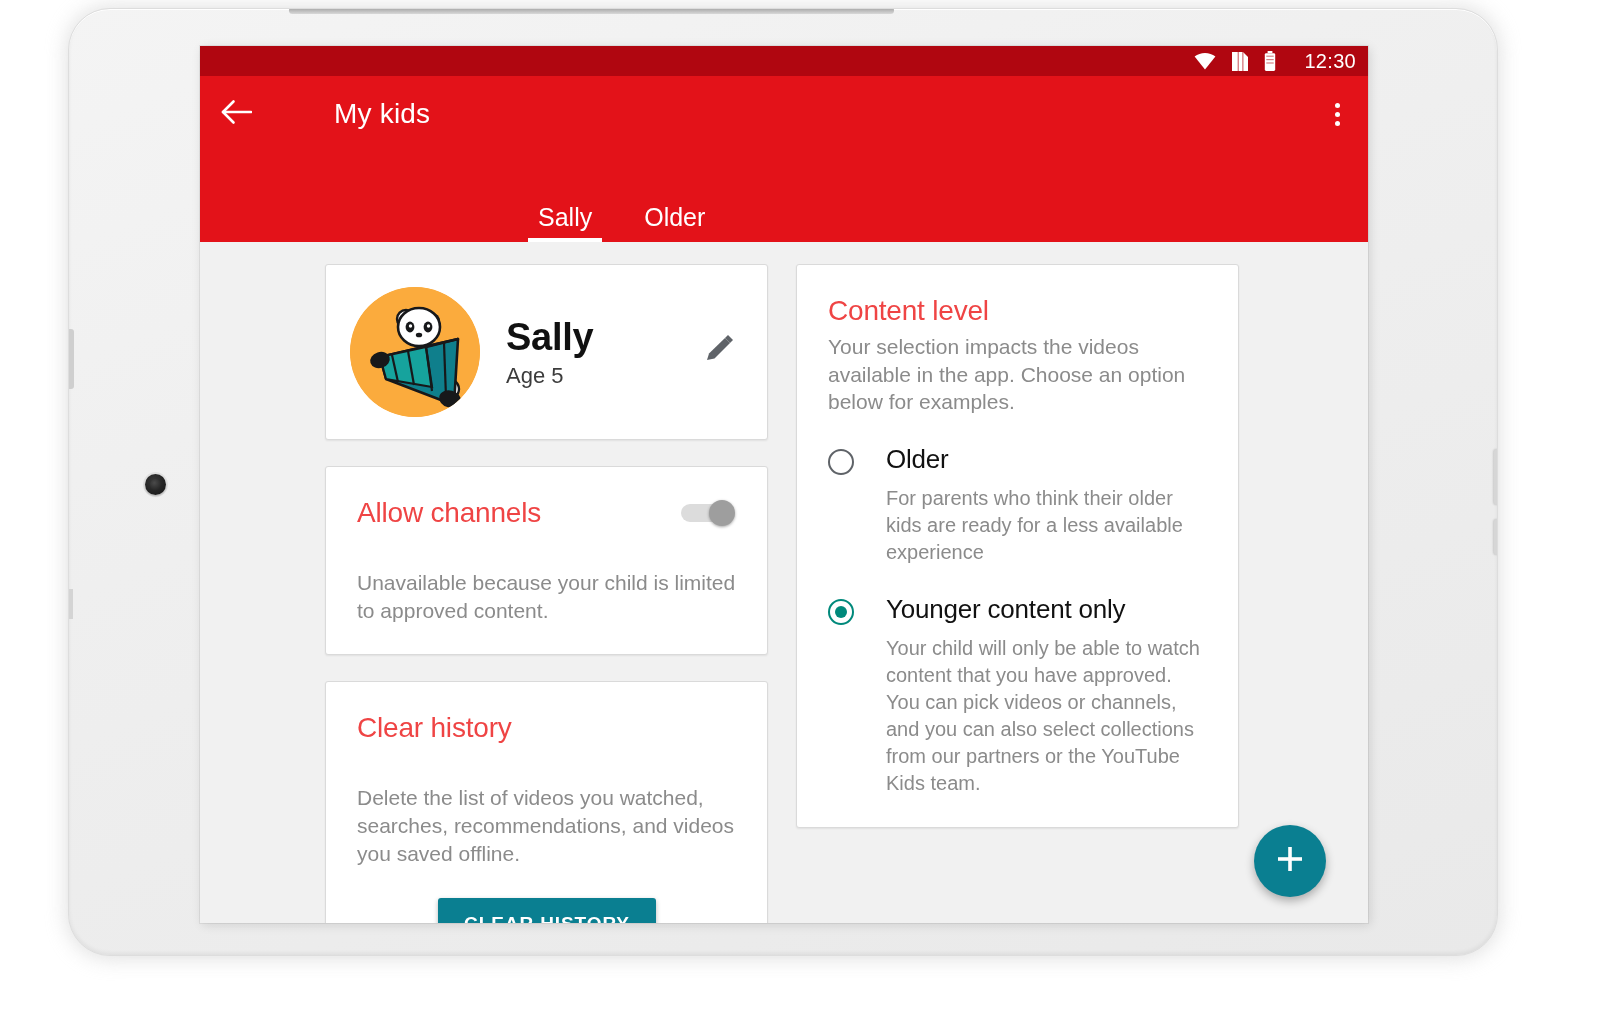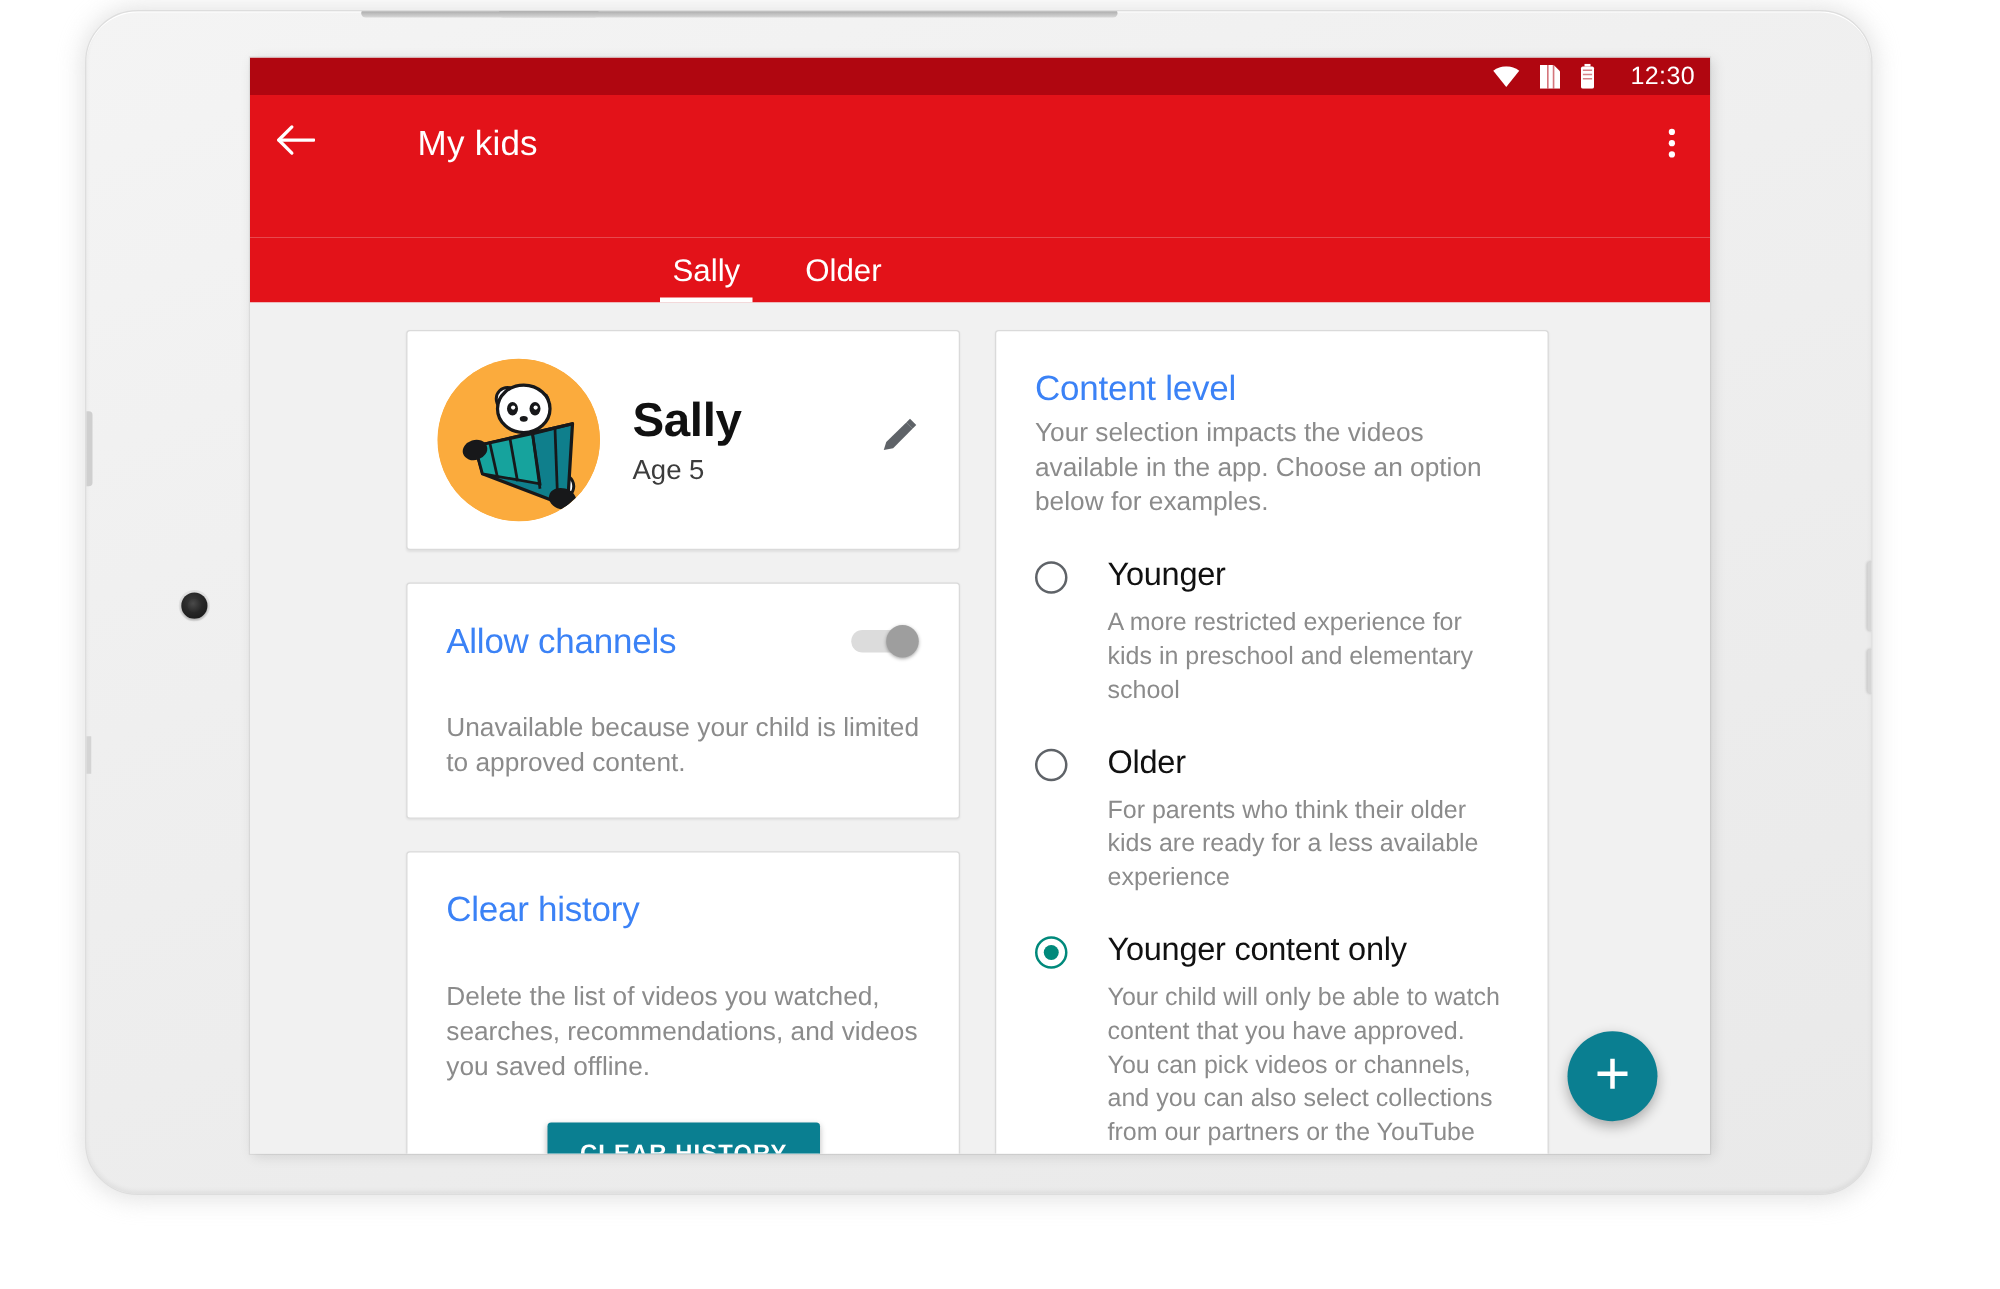--- a/index.html
+++ b/index.html
@@ -164,21 +164,21 @@
     position: relative; overflow: hidden; flex: none;
   }
   .profile-texts { margin-left: 26px; flex: 1; }
   .profile-name { font-size: 38px; font-weight: 700; color: #111; letter-spacing: -.3px; }
   .profile-age { font-size: 22px; color: #3c3c3c; margin-top: 4px; }
   .edit-btn { width: 48px; display:flex; justify-content:center; cursor:pointer; }
 
   
   .card-pad { padding: 30px 30px 30px 31px; }
   .card-title-row { display: flex; align-items: center; justify-content: space-between; }
-  .card-title { font-size: 28px; font-weight: 500; color: #3b82f6; letter-spacing: -.2px; }
+  .card-title { font-size: 28px; font-weight: 500; color: #ef4444; letter-spacing: -.2px; }
   .card-desc {
     font-size: 21px; color: #8b8b8b; line-height: 1.32; margin-top: 40px;
   }
 
   
   .switch { position: relative; width: 56px; height: 26px; flex:none; cursor:pointer; }
   .switch .track {
     position: absolute; top: 4px; left: 0; width: 52px; height: 18px; border-radius: 9px;
   }
   .switch .thumb {
@@ -365,27 +365,20 @@
         </div>
 
       </div>
 
       <div class="col">
 
         <div class="card card-pad">
           <div class="card-title">Content level</div>
           <div class="card-desc" style="margin-top:6px;">Your selection impacts the videos available in the app. Choose an option below for examples.</div>
 
-          <div class="radio-item">
-            <div class="radio"></div>
-            <div class="radio-texts">
-              <div class="radio-label">Younger</div>
-              <div class="radio-desc">A more restricted experience for kids in preschool and elementary school</div>
-            </div>
-          </div>
 
           <div class="radio-item">
             <div class="radio"></div>
             <div class="radio-texts">
               <div class="radio-label">Older</div>
               <div class="radio-desc">For parents who think their older kids are ready for a less available experience</div>
             </div>
           </div>
 
           <div class="radio-item">

